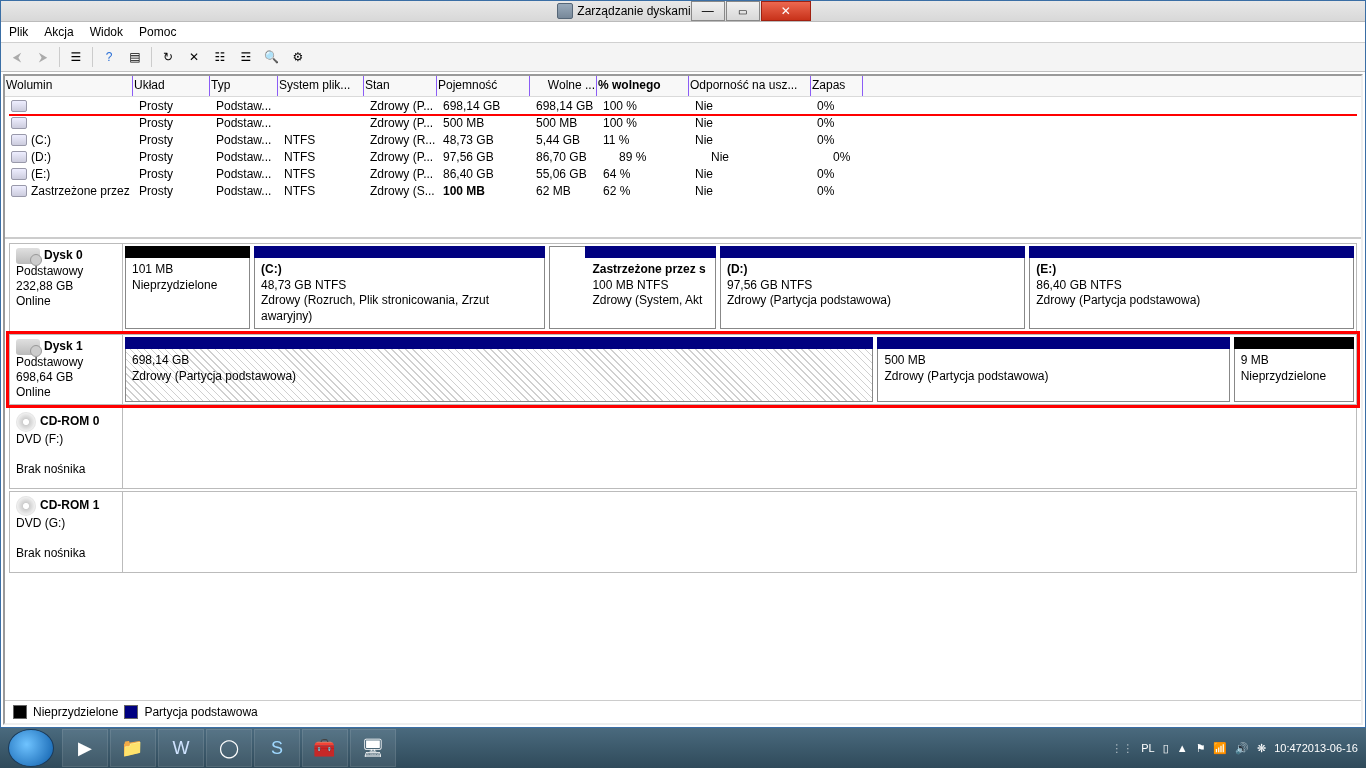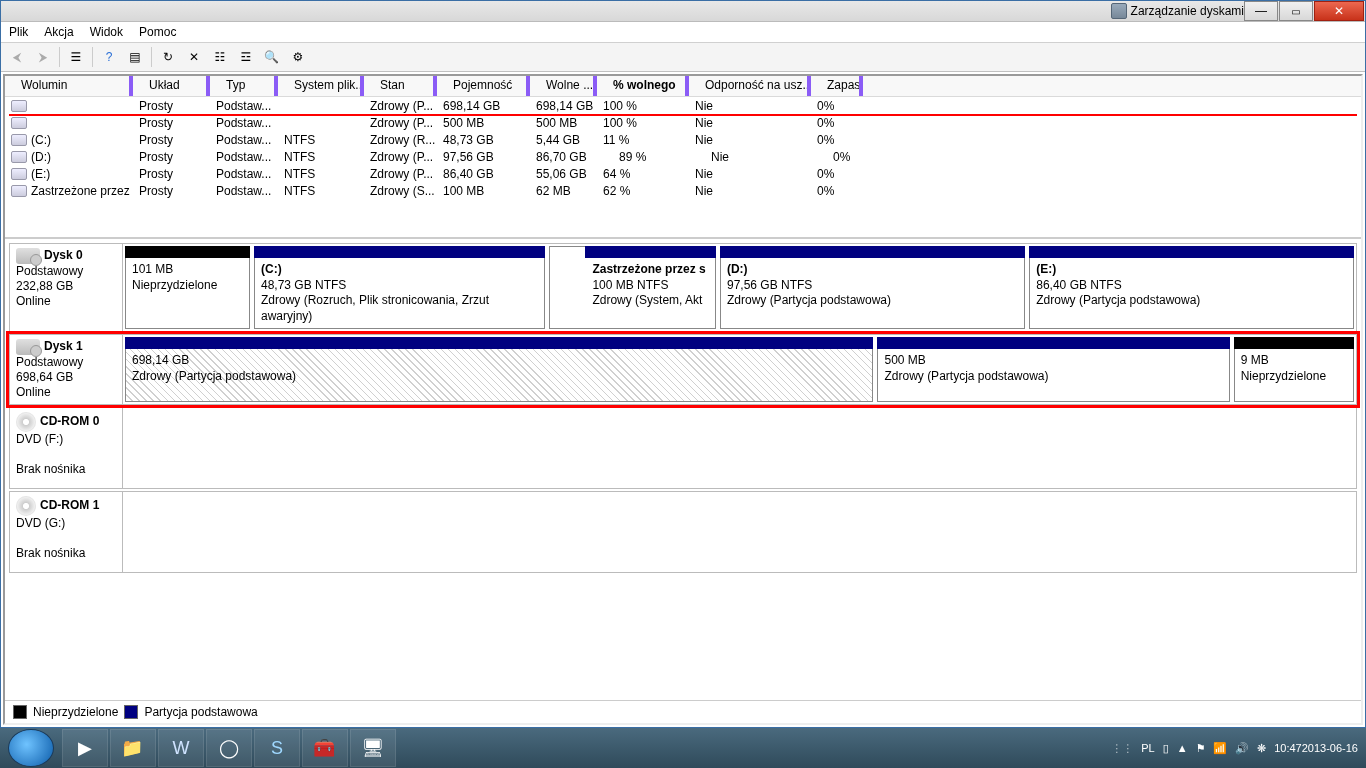--- a/index.html
+++ b/index.html
@@ -1,33 +1,33 @@
 <!DOCTYPE html>
 <html><head>
 <meta charset="utf-8">
 <style>
 html,body{margin:0;padding:0;width:1366px;height:768px;overflow:hidden;font-family:"Segoe UI",Tahoma,sans-serif;font-size:12px;background:#5a7a8a;color:#000}
 .window{position:absolute;left:0;top:0;width:1366px;height:728px;background:#fff;border:1px solid #3a6ea5;display:flex;flex-direction:column;box-sizing:border-box}
-.titlebar{height:20px;background:linear-gradient(#e8e8e8,#d8d8d8);display:flex;align-items:center;justify-content:flex-end;border-bottom:1px solid #bbb;font-size:12px}
+.titlebar{height:20px;background:linear-gradient(#e8e8e8,#d8d8d8);display:flex;align-items:center;justify-content:center;border-bottom:1px solid #bbb;font-size:12px}
 .titlebar .left{display:flex;align-items:center;gap:4px;padding-left:3px}
 .ticon{width:14px;height:14px;background:linear-gradient(#9ab,#789);border:1px solid #567;border-radius:2px}
 .winbtns{display:flex}
 .winbtn{width:32px;height:18px;border:1px solid #888;margin-right:1px;display:flex;align-items:center;justify-content:center;font-size:12px;background:linear-gradient(#f0f0f0,#d8d8d8)}
 .winbtn.max{font-size:10px}
 .winbtn.close{background:linear-gradient(#ec6850,#c8321a);color:#fff;width:48px;border-color:#a02010}
 .menubar{height:20px;display:flex;align-items:center;border-bottom:1px solid #d0d0d0;}
 .menubar span{padding:2px 8px;cursor:default}
 .toolbar{height:28px;display:flex;align-items:center;gap:2px;padding-left:4px;border-bottom:1px solid #c0c0c0;background:#f4f4f4}
 .tbtn{width:22px;height:22px;border:1px solid transparent;display:flex;align-items:center;justify-content:center;font-size:12px}
 .tbtn.disabled{color:#aaa}
 .tsep{width:1px;height:20px;background:#ccc;margin:0 2px}
 .content{flex:1;display:flex;flex-direction:column;border:2px inset #eee;margin:2px}
 
 .volhdr{display:flex;background:#f8f8f8;border-bottom:1px solid #dadada;height:20px}
-.volhdr .col{border-right:4px solid #8b5cf6;padding:2px 16px;box-sizing:border-box;overflow:hidden;white-space:nowrap}
+.volhdr .col{border-right:1px solid #8b5cf6;padding:2px 1px;box-sizing:border-box;overflow:hidden;white-space:nowrap}
 .vollist{height:140px;overflow:auto;position:relative}
 .row{display:flex;height:17px;align-items:center}
 .row .cell{padding:0 6px;box-sizing:border-box;overflow:hidden;white-space:nowrap}
 .redline{position:absolute;left:4px;right:4px;height:2px;background:#ff0000}
 
 .graph{flex:1;overflow:auto;border-top:2px solid #ccc;padding:4px;background:#fff}
 .diskrow{display:flex;margin-bottom:2px;border:1px solid #bbb}
 .diskrow.hl{outline:3px solid #ff0000;outline-offset:0}
 .diskinfo{width:100px;padding:4px 6px;border-right:1px solid #bbb;line-height:1.25}
 .diskinfo b{font-weight:600}
@@ -165,21 +165,21 @@
           <div class="cell" style="width: 92px;">64 %</div>
           <div class="cell" style="width: 122px;">Nie</div>
           <div class="cell" style="width: 52px;">0%</div>
         </div>
         <div class="row">
           <div class="cell" style="width: 128px;"><span class="volicon"></span>Zastrzeżone przez ...</div>
           <div class="cell" style="width: 77px;">Prosty</div>
           <div class="cell" style="width: 68px;">Podstaw...</div>
           <div class="cell" style="width: 86px;">NTFS</div>
           <div class="cell" style="width: 73px;">Zdrowy (S...</div>
-          <div class="cell" style="width: 93px;">100 MB</div>
+          <div class="cell" style="width: 93px; font-weight: bold;">100 MB</div>
           <div class="cell" style="width: 67px;">62 MB</div>
           <div class="cell" style="width: 92px;">62 %</div>
           <div class="cell" style="width: 122px;">Nie</div>
           <div class="cell" style="width: 52px;">0%</div>
         </div>
       </div>
 
     <div class="graph" id="graph">
         <div class="diskrow">
           <div class="diskinfo"><span class="diskic"></span><b>Dysk 0</b><br>Podstawowy<br>232,88 GB<br>Online</div>

